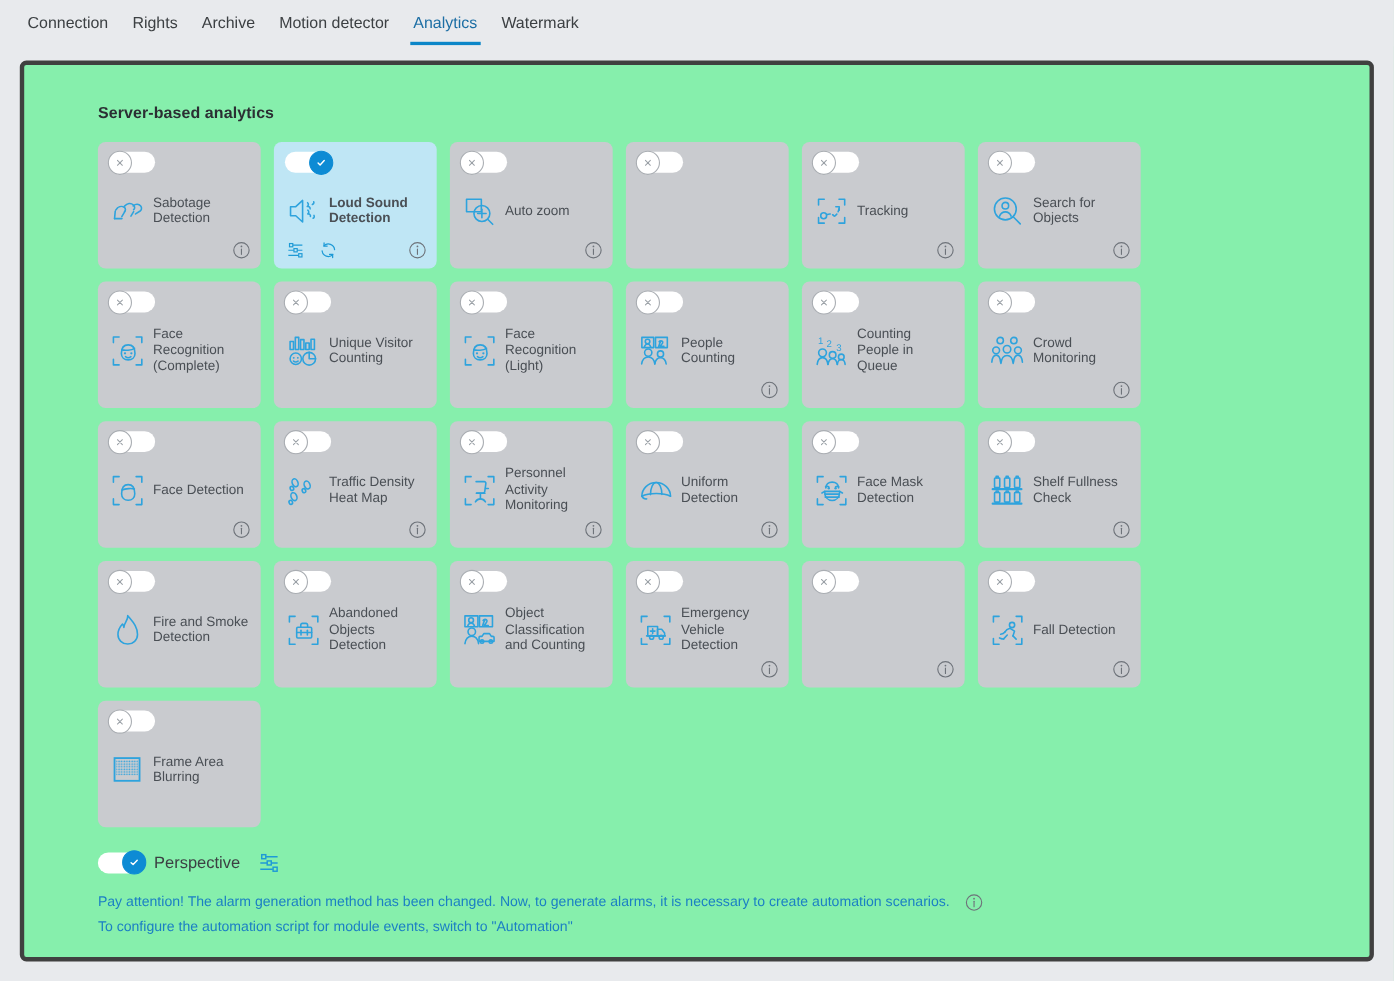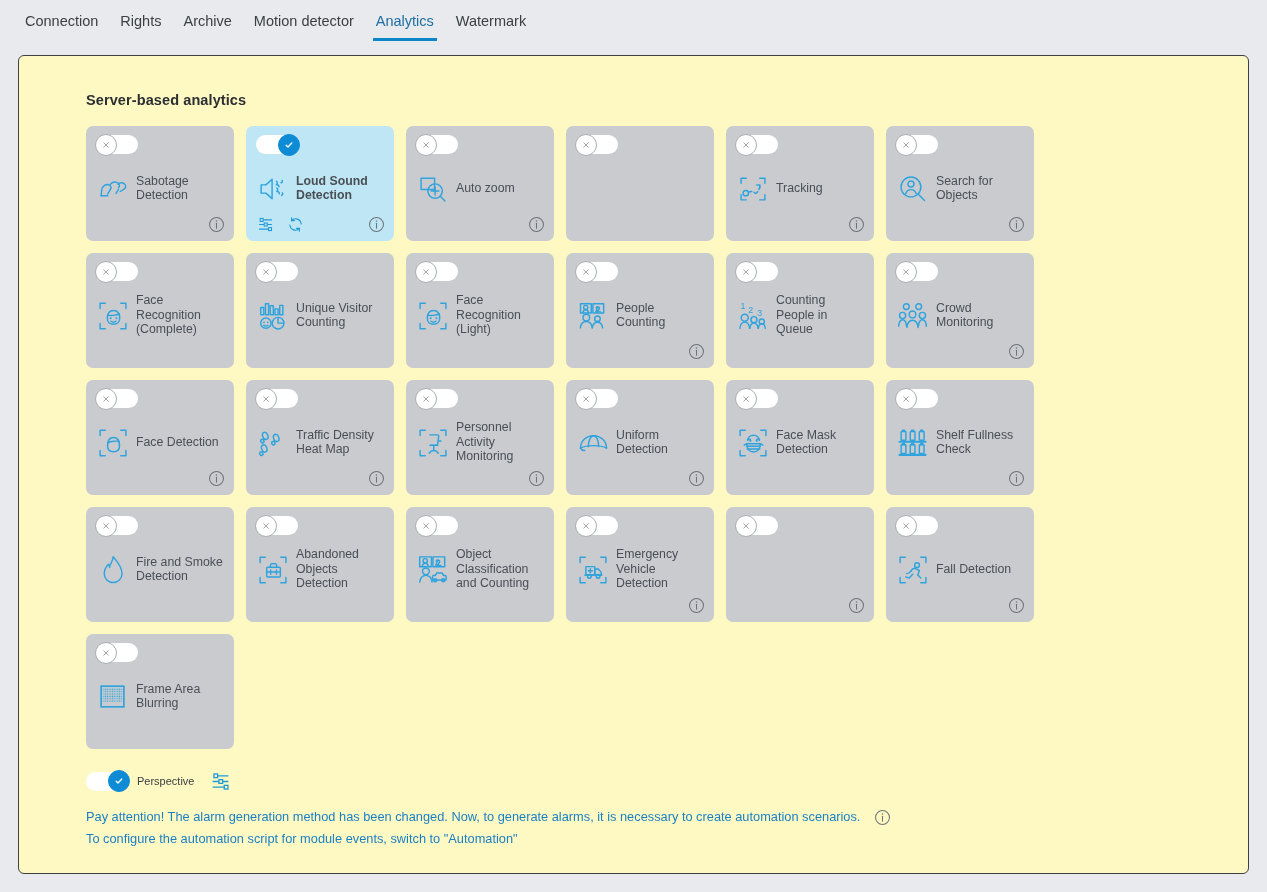--- a/index.html
+++ b/index.html
@@ -35,22 +35,22 @@
     left: 8px; right: 8px; bottom: 0;
     height: 3px;
     background: #0b86c8;
   }
 
   
   .panel {
     position: absolute;
     left: 18px; top: 55px;
     width: 1231px; height: 819px;
-    background: #fef9c3;
-    border: 1px solid #404040;
+    background: #86efac;
+    border: 4px solid #404040;
     border-radius: 6px;
     overflow: hidden;
   }
   .panel-inner { padding: 36px 0 0 67px; }
 
   .section-title {
     font-size: 14.5px;
     font-weight: bold;
     color: #2b2f33;
     margin-bottom: 18px;
@@ -141,21 +141,21 @@
   .info-icon svg { width: 17px; height: 17px; display: block; }
 
   
   .perspective-row {
     display: flex;
     align-items: center;
     gap: 9px;
     margin-top: 21px;
   }
   .perspective-label {
-    font-size: 11px;
+    font-size: 15px;
     color: #3c4043;
   }
   .persp-settings {
     margin-left: 6px;
     width: 22px; height: 22px;
     color: #1e9ad6;
     cursor: pointer;
     display: flex; align-items: center; justify-content: center;
   }
   .persp-settings svg { width: 21px; height: 21px; display: block; }

